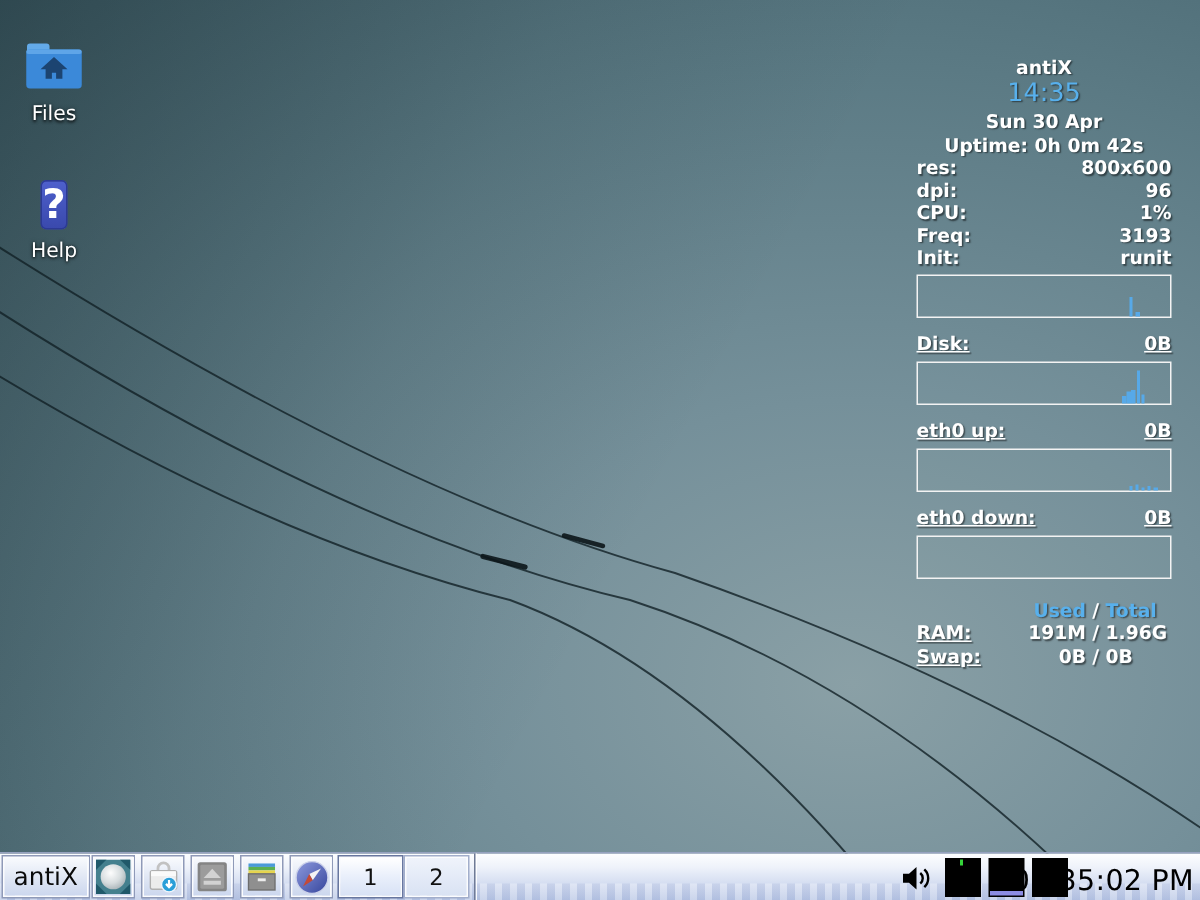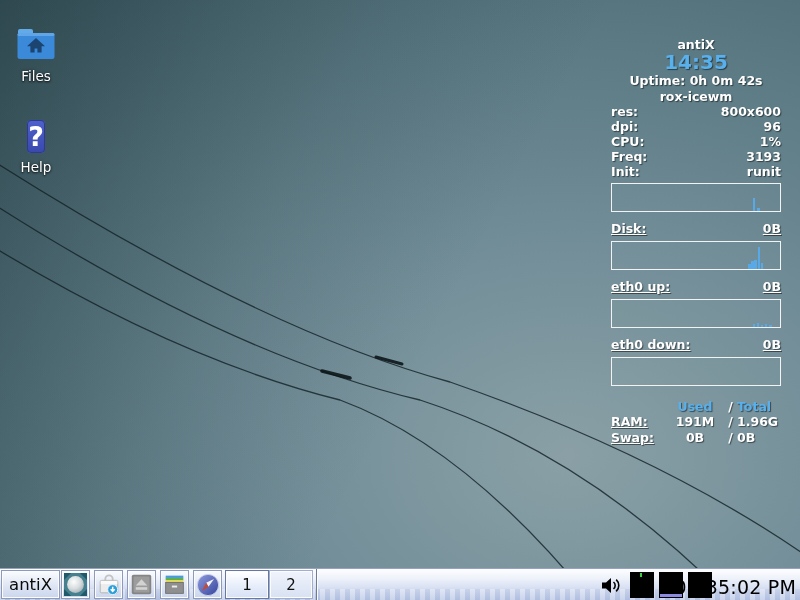--- a/index.html
+++ b/index.html
@@ -20,31 +20,31 @@
   #icon-help{top:119px;}
   .help-box{width:37px;height:37px;border-radius:4px;margin:0 auto;
     background:linear-gradient(#4e60cc,#3a49ad);border:1px solid #2c3a92;
     color:#fff;font-weight:bold;font-size:27px;line-height:36px;text-align:center;}
   
   #conky{position:absolute;top:38px;right:19px;width:170px;z-index:2;
     color:#fff;font-weight:bold;font-size:12.5px;
     text-shadow:1px 1px 1px rgba(0,0,0,.5);}
   .c-center{text-align:center;line-height:15.5px;}
   .c-title{line-height:14px;}
-  .c-time{font-size:20px;line-height:21px;font-weight:bold;color:#58b0ec;}
+  .c-time{font-size:17px;line-height:21px;font-weight:normal;color:#58b0ec;}
   .c-row{display:flex;justify-content:space-between;line-height:15px;text-align:right;}
   .c-graph{height:27px;border:1px solid #f3f3f3;margin-top:4px;position:relative;
     background:rgba(255,255,255,0.02);}
   .c-graph .spike{position:absolute;bottom:0;background:#57a9e8;}
   .c-sec{margin-top:9px;text-decoration:underline;}
   .c-gap{margin-top:5px;}
   .c-usage-head{margin-top:13px;line-height:15px;text-align:right;}
   .c-blue{color:#58b0ec;}
   .u-row{display:flex;justify-content:space-between;line-height:15.5px;text-decoration:underline;}
-  .u-used{display:inline-block;width:58px;text-align:center;}
+  .u-used{display:inline-block;width:58px;text-align:right;}
   .u-sep{display:inline-block;width:13px;text-align:center;}
   .u-tot{display:inline-block;width:44px;text-align:left;}
   
   #taskbar{position:absolute;left:0;bottom:0;width:800px;height:32px;z-index:10;
     background:linear-gradient(#fdfeff,#eef2fa 30%,#d4ddf1 65%,#b6c4e4 100%);
     border-top:1px solid #96a2bf;box-sizing:border-box;}
   #taskbar::after{content:"";position:absolute;left:0;right:0;bottom:0;height:11px;
     background:repeating-linear-gradient(90deg, rgba(255,255,255,.28) 0 5px, rgba(150,165,205,.18) 5px 10px);
     pointer-events:none;}
   .tb-btn{position:absolute;top:2px;height:27px;box-sizing:border-box;z-index:2;
@@ -91,22 +91,22 @@
   <div class="desk-icon" id="icon-help">
     <span class="glyph">
       <span class="help-box">?</span>
     </span>
     <span class="lbl">Help</span>
   </div>
 
   <div id="conky">
     <div class="c-center c-title">antiX</div>
     <div class="c-center c-time">14:35</div>
+    <div class="c-center">Sun 30 Apr</div>
     <div class="c-center">Uptime: 0h 0m 42s</div>
-    <div class="c-center">rox-icewm</div>
 
     <div class="c-row">
         <span>res:</span>
         <span>800x600</span>
       </div>
     <div class="c-row">
         <span>dpi:</span>
         <span>96</span>
       </div>
     <div class="c-row">

